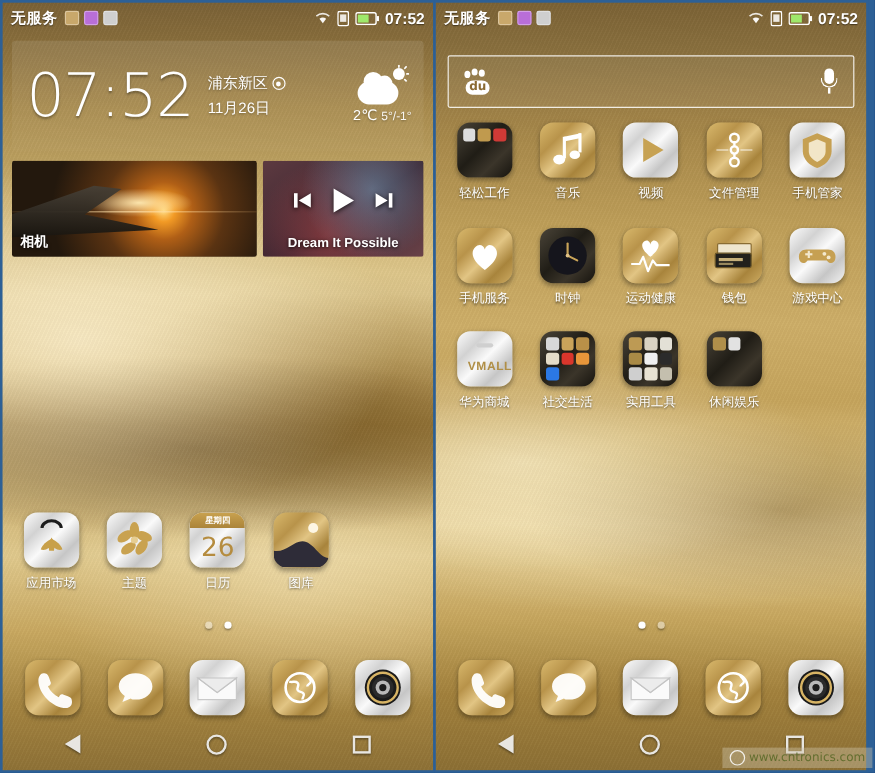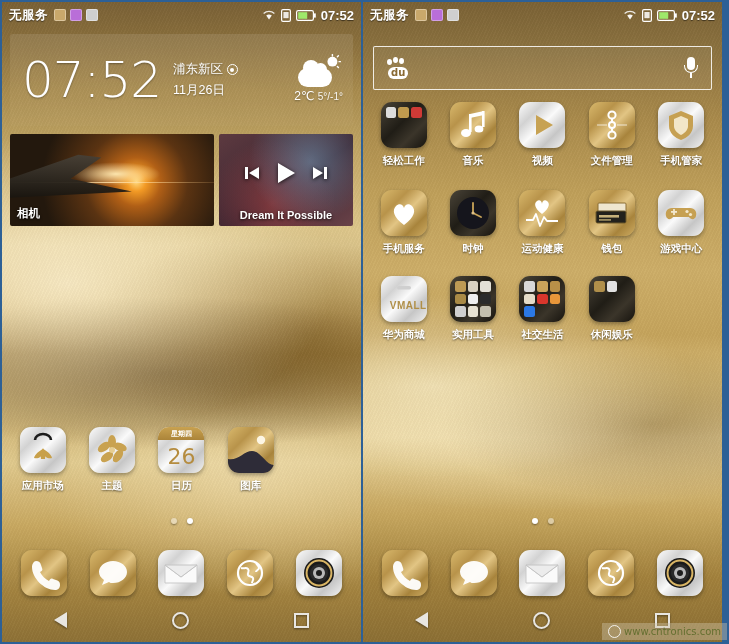--- a/index.html
+++ b/index.html
@@ -76,21 +76,21 @@
   .cloud { position:absolute; left:0; bottom:0; width:34px; height:19px; background:#fff;
     border-radius:11px; }
   .cloud:before { content:""; position:absolute; left:5px; top:-8px; width:16px; height:16px;
     background:#fff; border-radius:50%; }
   .cloud:after { content:""; position:absolute; left:16px; top:-5px; width:13px; height:13px;
     background:#fff; border-radius:50%; }
   .temps { font-size:12px; }
   .temps .lo { font-size:10px; opacity:.92; }
 
   
-  .mediarow { margin:8px 8px 0 8px; height:92px; display:flex; gap:5px; }
+  .mediarow { margin:8px 8px 0 8px; height:80px; display:flex; gap:5px; }
   .card { position:relative; border-radius:2px; overflow:hidden; color:#fff; }
   .card.camera { flex:0 0 204px;
     background:
       radial-gradient(circle at 62% 52%, #ffd77a 0%, #f29a25 7%, #b05f16 18%, #5a3312 38%, #23180d 70%),
       linear-gradient(180deg,#241a10,#120d08); }
   .wing { position:absolute; left:-6px; top:18px; width:128px; height:46px;
     background:linear-gradient(180deg,#4a4339,#19150f);
     clip-path:polygon(0% 62%, 58% 6%, 76% 12%, 52% 58%, 100% 86%, 0% 100%); opacity:.95; }
   .horizon { position:absolute; left:0; right:0; top:52%; height:1.5px;
     background:linear-gradient(90deg, rgba(255,190,110,.1), rgba(255,225,170,.85), rgba(255,190,110,.15)); }
@@ -126,21 +126,21 @@
   .mic-stem { position:absolute; left:7px; top:17px; width:2px; height:5px; background:#fff; }
 
   
   .appgrid { display:flex; flex-wrap:wrap; padding:0 6px; }
   .appgrid.g5 { margin-top:12px; }
   .app { width:20%; display:flex; flex-direction:column; align-items:center;
     margin-bottom:10px; }
   .appicon { width:46px; height:46px; border-radius:11px; position:relative;
     box-shadow:0 2px 4px rgba(0,0,0,.35); overflow:hidden; display:flex;
     align-items:center; justify-content:center; }
-  .applabel { margin-top:6px; font-size:10.5px; color:#fff; font-weight:bold;
+  .applabel { margin-top:6px; font-size:10.5px; color:#fff; font-weight:normal;
     text-shadow:0 1px 2px rgba(0,0,0,.6); white-space:nowrap; }
 
   .silver { background:linear-gradient(135deg,#fdfdfd 0%,#d2d2d2 28%,#fafafa 50%,#c6c6c6 74%,#f2f2f2 100%); }
   .gold   { background:linear-gradient(135deg,#d9b96d 0%,#b8934a 30%,#e2c584 52%,#a8843c 76%,#cdab62 100%); }
   .dark   { background:linear-gradient(135deg,#4a4438 0%,#201d16 45%,#3b352a 70%,#16130e 100%); }
 
   
   .minigrid { position:absolute; inset:0; display:grid; grid-template-columns:repeat(3,1fr);
     grid-template-rows:repeat(3,1fr); gap:2px; padding:5px; }
   .mini { border-radius:2.5px; }
@@ -547,52 +547,52 @@
                 <rect x="16" y="10" width="14" height="3.6" rx="1.8" fill="#cfcfcf"></rect>
               </svg>
             <span style="position:absolute;left:0;right:0;top:24px;text-align:right;color:#b08f47;font-size:10px;font-weight:bold;letter-spacing:.5px;">VMALL</span>
           </div>
           <div class="applabel">华为商城</div>
         </div>
 
         <div class="app">
           <div class="appicon dark">
             <span class="minigrid">
+              <i class="mini" style="background:#d8d8d8;"></i>
+              <i class="mini" style="background:#caa35a;"></i>
+              <i class="mini" style="background:#b99048;"></i>
+              <i class="mini" style="background:#e4dcc8;"></i>
+              <i class="mini" style="background:#d9362c;"></i>
+              <i class="mini" style="background:#e8963a;"></i>
+              <i class="mini" style="background:#2b78e4;"></i>
+            </span>
+          </div>
+          <div class="applabel">社交生活</div>
+        </div>
+
+        <div class="app">
+          <div class="appicon dark">
+            <span class="minigrid">
               <i class="mini" style="background:#bd9a54;"></i>
               <i class="mini" style="background:#d9d2c2;"></i>
               <i class="mini" style="background:#e3e0d6;"></i>
               <i class="mini" style="background:#a98a46;"></i>
               <i class="mini" style="background:#efefef;"></i>
               <i class="mini" style="background:#2b2b2b;"></i>
               <i class="mini" style="background:#cfcfcf;"></i>
               <i class="mini" style="background:#e8e2d2;"></i>
               <i class="mini" style="background:#c4bfae;"></i>
             </span>
           </div>
           <div class="applabel">实用工具</div>
         </div>
 
         <div class="app">
           <div class="appicon dark">
             <span class="minigrid">
-              <i class="mini" style="background:#d8d8d8;"></i>
-              <i class="mini" style="background:#caa35a;"></i>
-              <i class="mini" style="background:#b99048;"></i>
-              <i class="mini" style="background:#e4dcc8;"></i>
-              <i class="mini" style="background:#d9362c;"></i>
-              <i class="mini" style="background:#e8963a;"></i>
-              <i class="mini" style="background:#2b78e4;"></i>
-            </span>
-          </div>
-          <div class="applabel">社交生活</div>
-        </div>
-
-        <div class="app">
-          <div class="appicon dark">
-            <span class="minigrid">
               <i class="mini" style="background:#b08f4a;"></i>
               <i class="mini" style="background:#e2e2e2;"></i>
             </span>
           </div>
           <div class="applabel">休闲娱乐</div>
         </div>
       </div>
 
       <div class="dots" style="position:absolute;left:0;right:0;top:512px;">
         <span class="dot on"></span>

